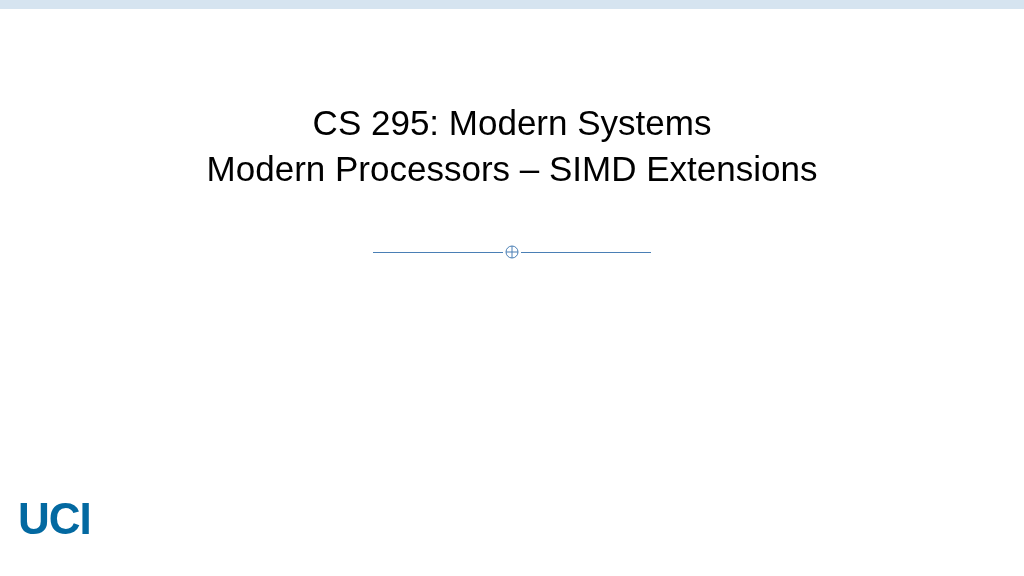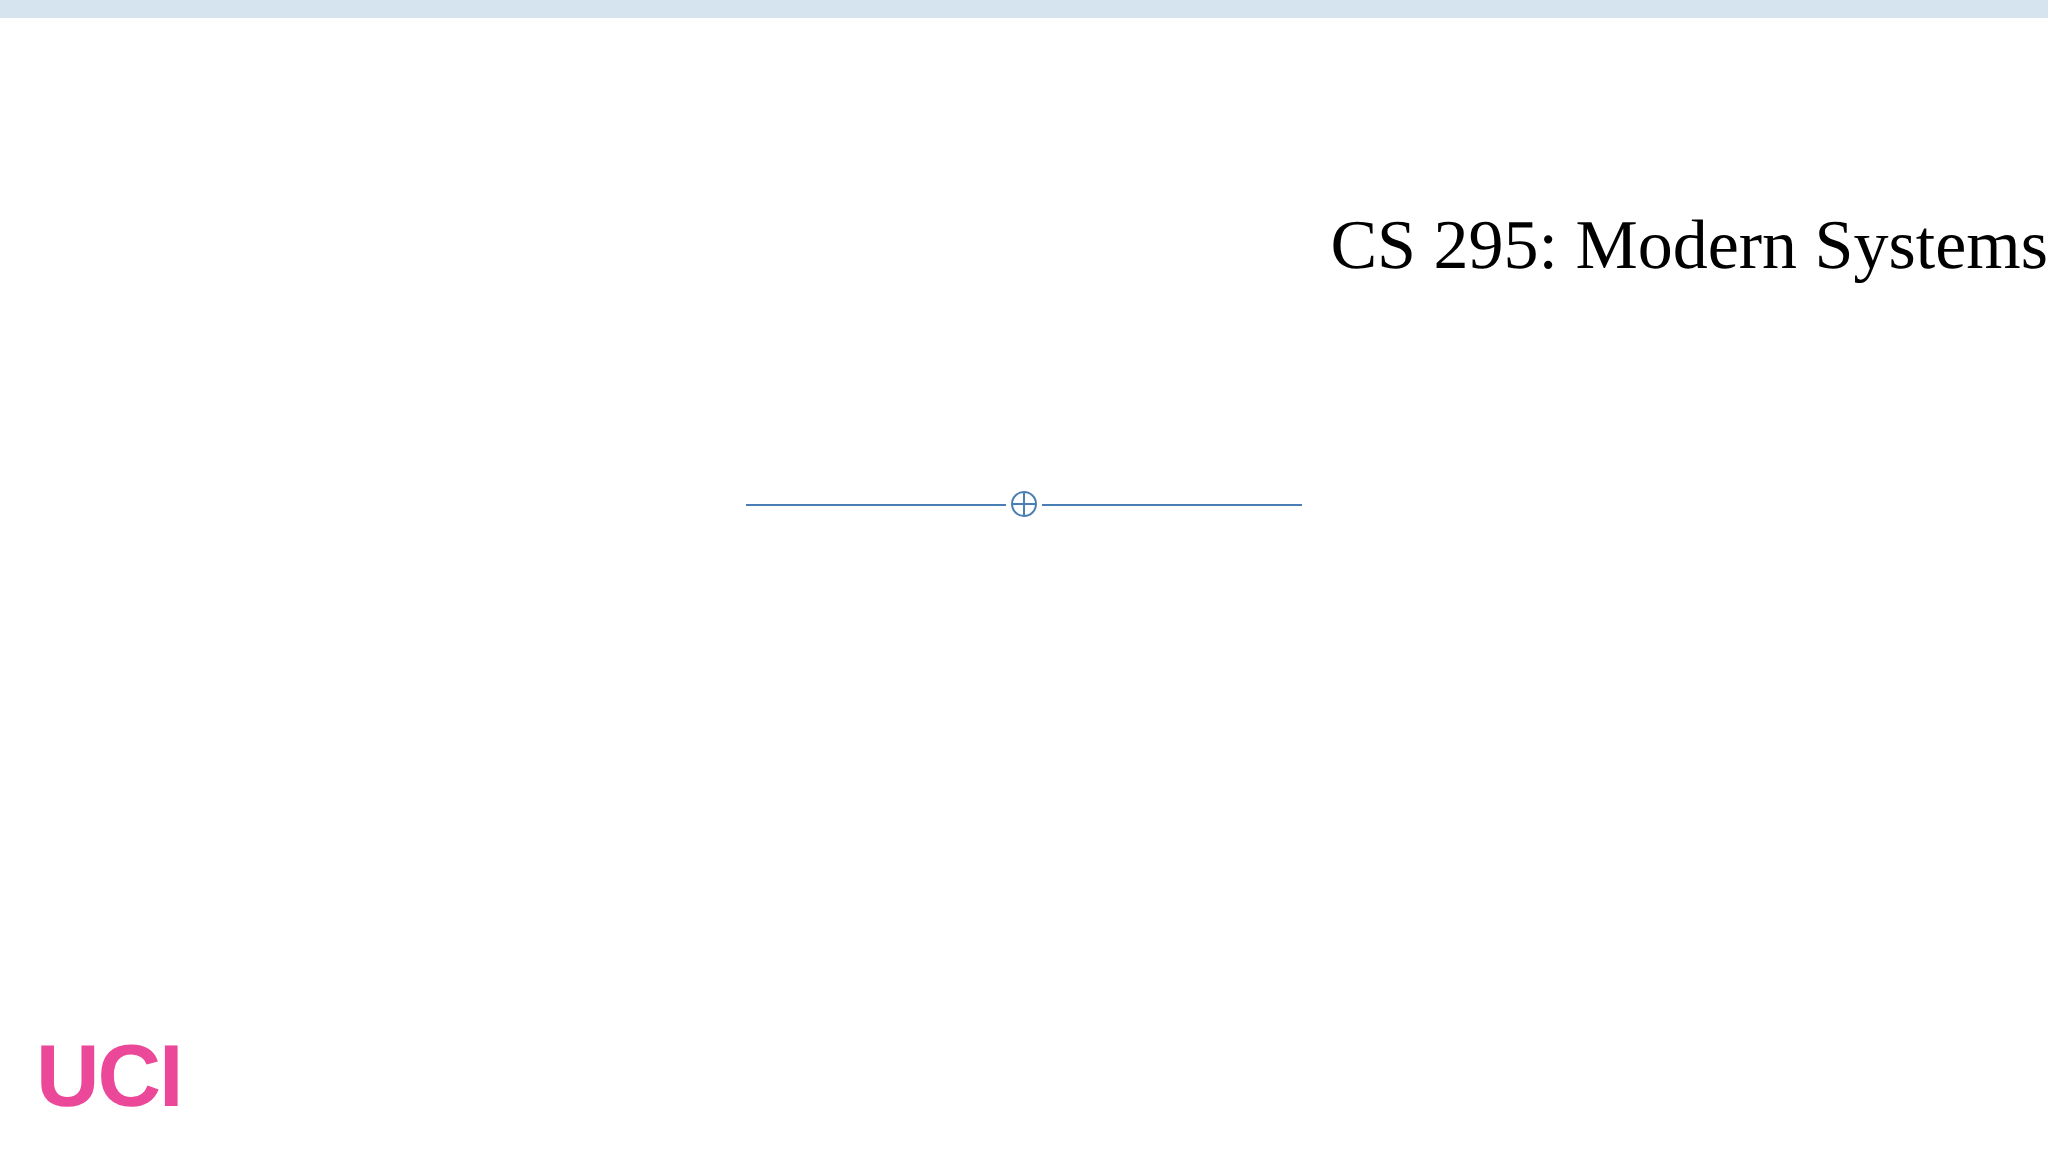--- a/index.html
+++ b/index.html
@@ -21,22 +21,21 @@
       left: 0;
       right: 0;
       height: 9px;
       background: #d6e4f0;
     }
     .title-block {
       position: absolute;
       top: 100px;
       left: 0;
       right: 0;
-      text-align: right;
-      font-family: Liberation Serif, serif;
+      text-align: center;
     }
     .title-line {
       font-size: 35px;
       font-weight: 400;
       color: #000000;
       line-height: 1.3;
     }
     .divider-wrap {
       position: absolute;
       top: 245px;
@@ -78,35 +77,36 @@
     }
     .term {
       font-size: 21px;
       color: #1f3a6e;
       line-height: 1.55;
       font-family: Calibri, Arial, sans-serif;
     }
     .logo {
       position: absolute;
       left: 18px;
-      bottom: 12px;
+      bottom: 32px;
       font-size: 44px;
       font-weight: 800;
-      color: #ec4899;
+      color: #0369a1;
       letter-spacing: -1px;
       font-family: Arial, Helvetica, sans-serif;
     }
   </style>
 </head>
 <body>
 
 <div class="top-bar"></div>
 
 <div class="title-block">
   <div class="title-line">CS 295: Modern Systems</div>
+  <div class="title-line">Modern Processors – SIMD Extensions</div>
 </div>
 
 <div class="divider-wrap">
   <div class="divider-line"></div>
   <div class="divider-ornament">
     <svg viewBox="0 0 14 14">
       <circle cx="7" cy="7" r="6" stroke="#4a7fb5" stroke-width="1" fill="none"></circle>
       <line x1="7" y1="1" x2="7" y2="13" stroke="#4a7fb5" stroke-width="1"></line>
       <line x1="1" y1="7" x2="13" y2="7" stroke="#4a7fb5" stroke-width="1"></line>
     </svg>

